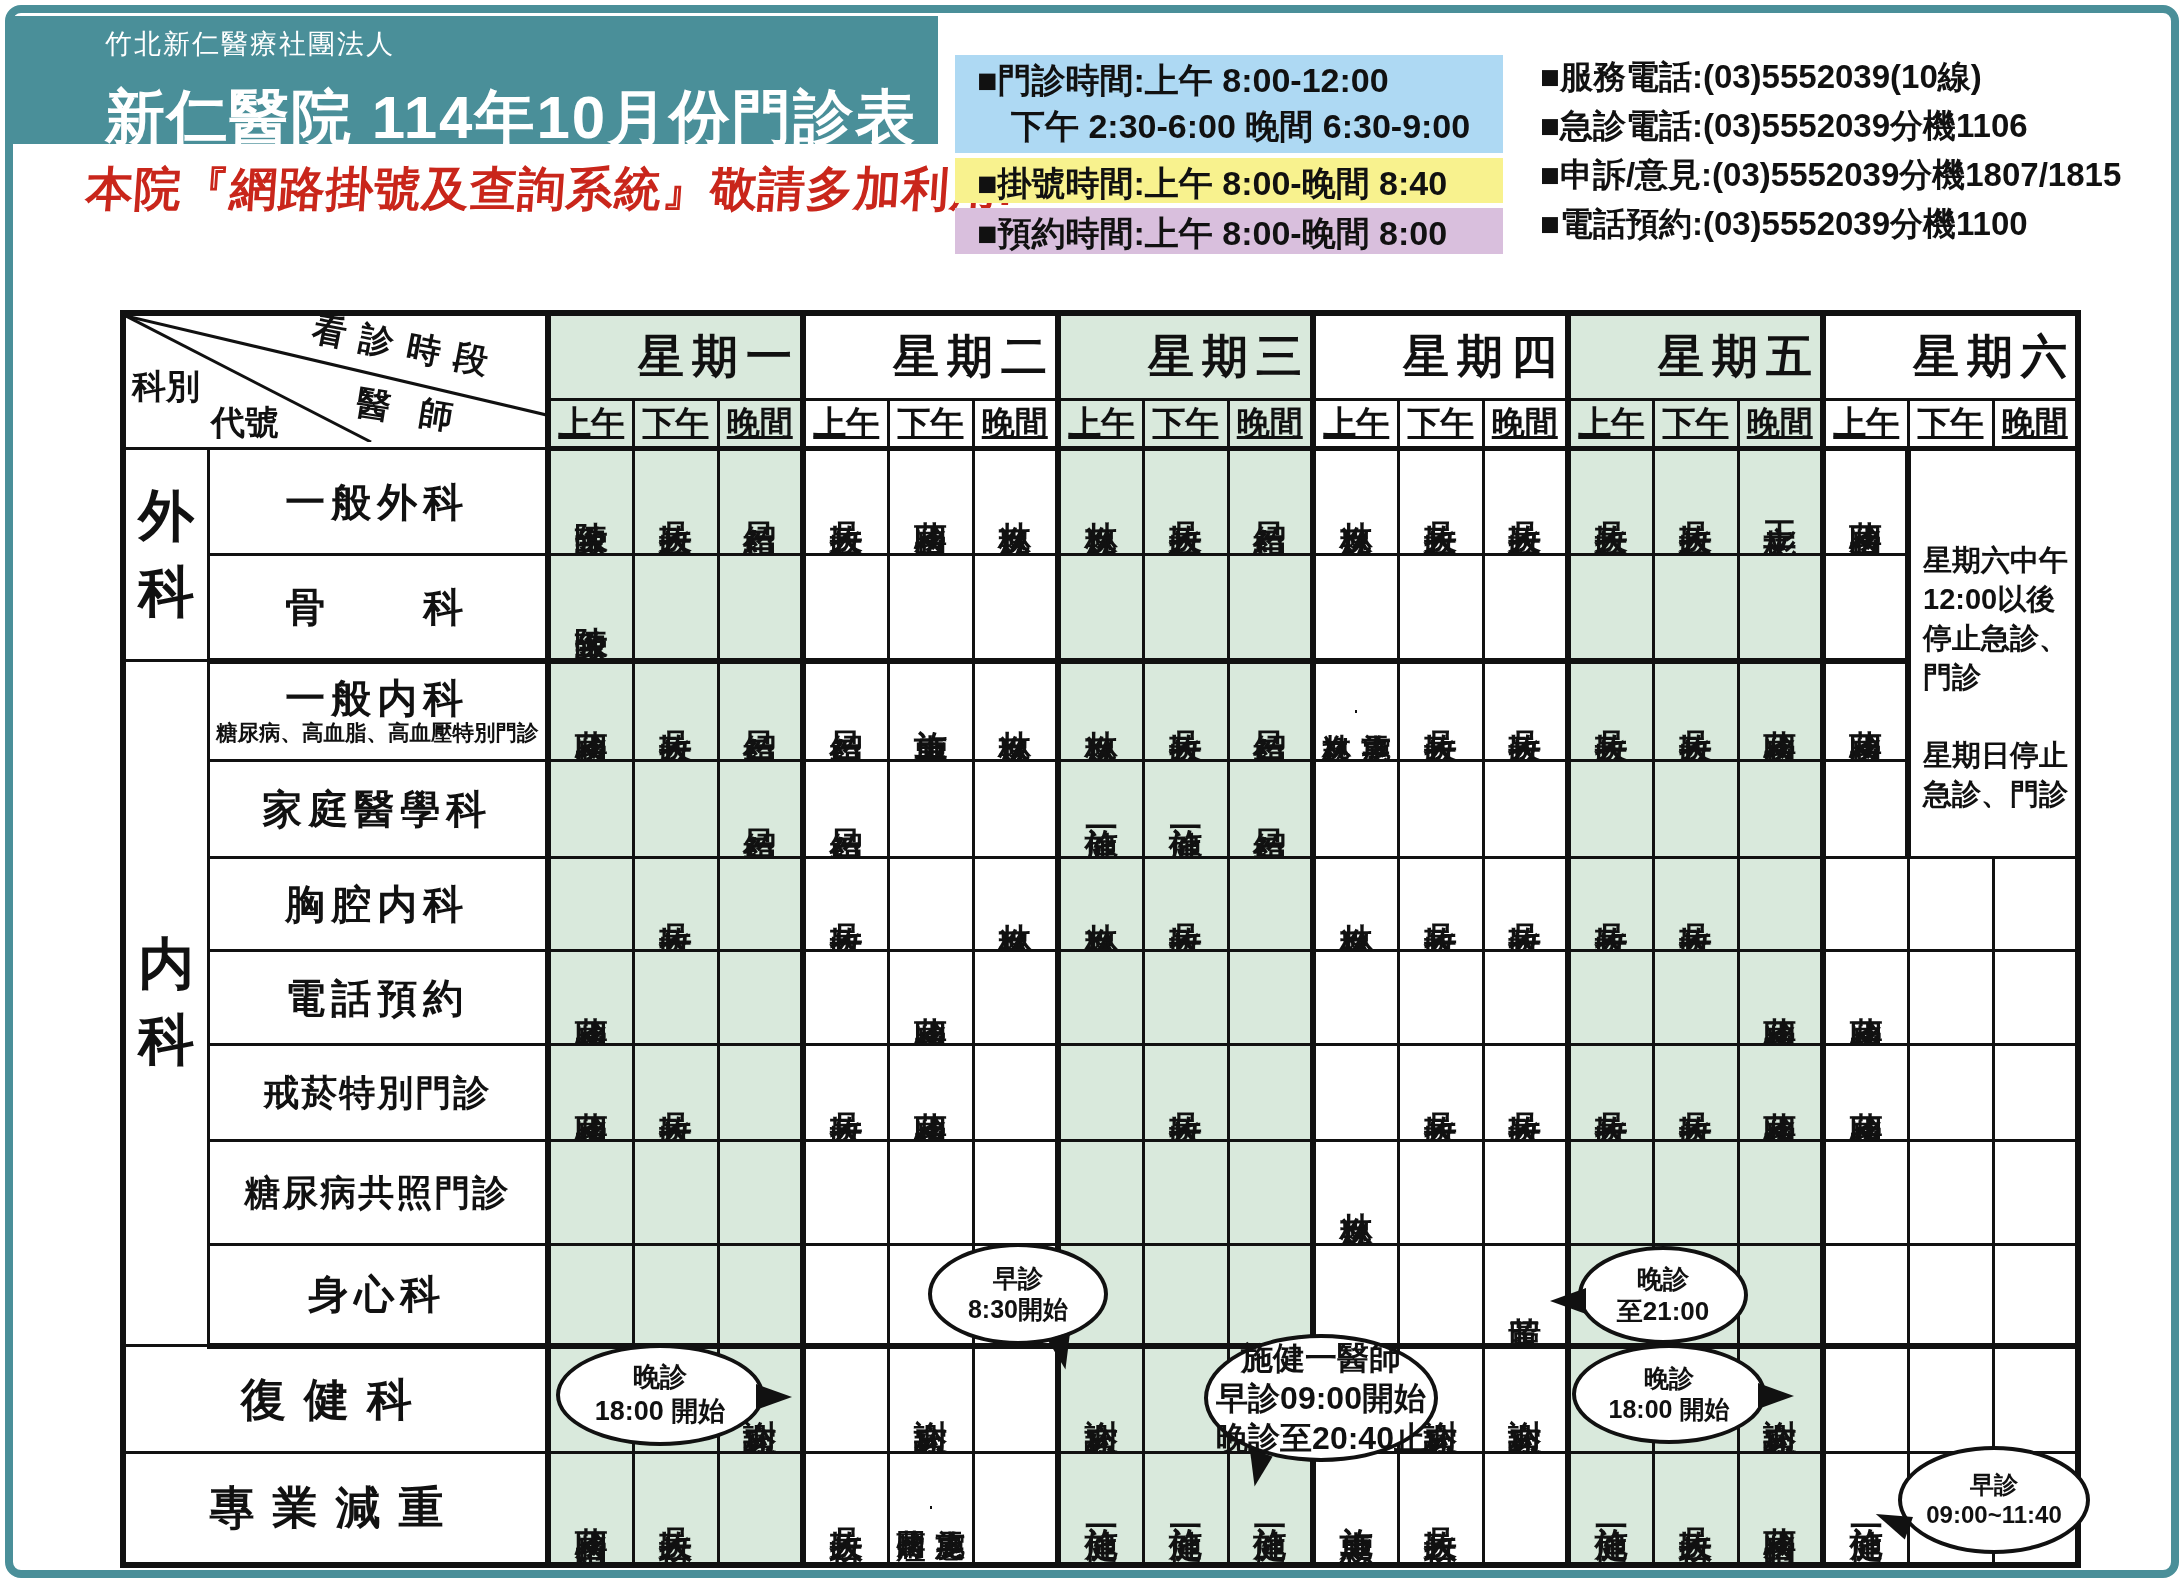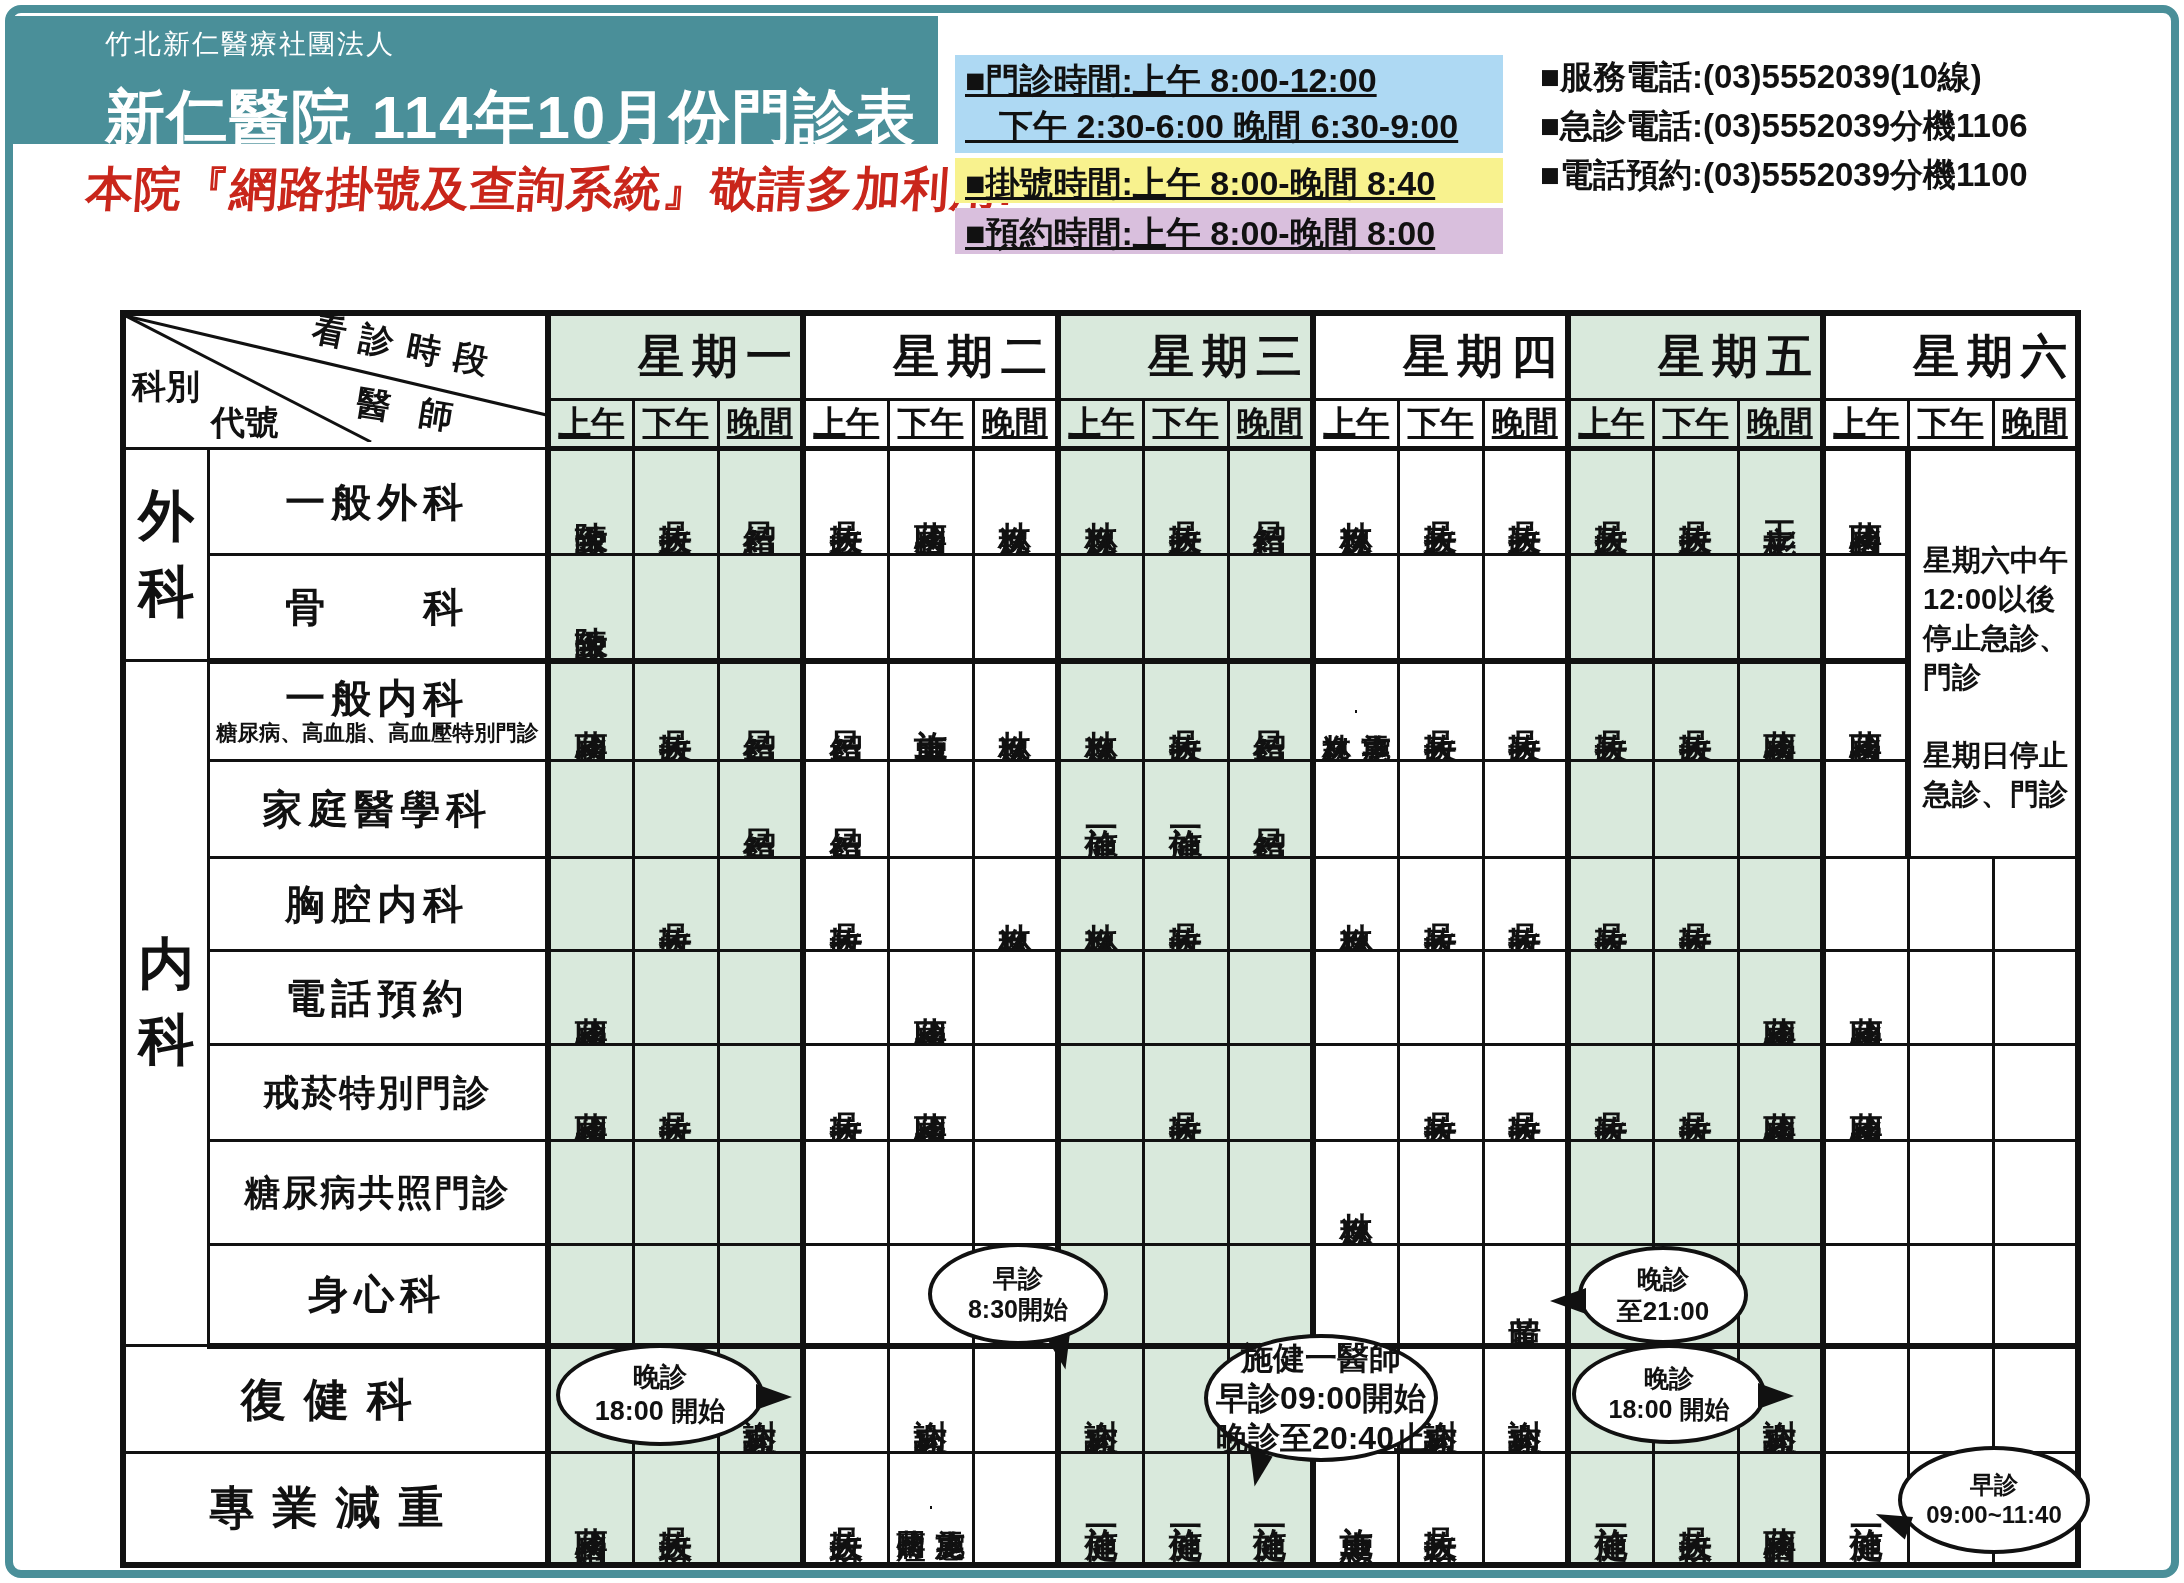--- a/index.html
+++ b/index.html
@@ -6,22 +6,22 @@
   .page{position:relative;width:2184px;height:1583px;background:#fff;overflow:hidden;
         font-family:"Liberation Sans",sans-serif;color:#111;}
   .frame{position:absolute;inset:5px;border:8px solid #4a8f99;border-radius:16px;pointer-events:none;}
   
   .banner{position:absolute;left:13px;top:16px;width:925px;height:128px;background:#4a8f99;
           padding-left:92px;box-sizing:border-box;}
   .org{font-size:27px;color:#fff;padding-top:10px;letter-spacing:2px;}
   .title{font-size:60px;color:#ffffff;font-weight:bold;letter-spacing:2px;margin-top:16px;white-space:nowrap;}
   .slogan{position:absolute;left:86px;top:158px;font-size:47px;font-weight:bold;color:#c9261b;
           letter-spacing:1px;transform:skewX(-4deg);white-space:nowrap;}
-  .ibox{position:absolute;left:955px;width:548px;box-sizing:border-box;padding:2px 10px;
-        font-size:34px;font-weight:bold;line-height:46px;white-space:nowrap;text-decoration:underline;}
+  .ibox{position:absolute;left:955px;width:548px;box-sizing:border-box;padding:2px 22px;
+        font-size:34px;font-weight:bold;line-height:46px;white-space:nowrap;}
   .contacts{position:absolute;left:1540px;top:52px;font-size:33px;font-weight:bold;line-height:49px;white-space:nowrap;}
   
   table{border-collapse:collapse;table-layout:fixed;position:absolute;left:120px;top:310px;
         width:1955px;border:6px solid #111;background:#fff;}
   td{border:3px solid #111;padding:0;overflow:hidden;}
   .g{background:#d9e9dc}.w{background:#fff}
   .corner{background:#fff;position:relative;}
   .corner span{position:absolute;font-size:34px;font-weight:bold;white-space:nowrap;}
   .day{font-size:46px;font-weight:bold;text-align:right;letter-spacing:8px;height:82px;}
   tr.perrow td{font-size:33px;font-weight:bold;text-align:center;height:44px;border-bottom-width:5px;text-decoration:underline;}
@@ -76,20 +76,21 @@
         <div>■掛號時間:上午 8:00-晚間 8:40</div>
       </div>
       <div class="ibox" style="top: 208px; height: 46px; background: rgb(217, 191, 221);">
         <div>■預約時間:上午 8:00-晚間 8:00</div>
       </div>
     </div>
 
   <div class="contacts" id="contacts">
       <div>■服務電話:(03)5552039(10線)</div>
       <div>■急診電話:(03)5552039分機1106</div>
+      <div>■申訴/意見:(03)5552039分機1807/1815</div>
       <div>■電話預約:(03)5552039分機1100</div>
     </div>
 
   <table id="schedule-table">
       <colgroup>
         <col style="width: 85px;">
         <col style="width: 340px;">
         <col style="width: 85px;">
         <col style="width: 85px;">
         <col style="width: 85px;">

